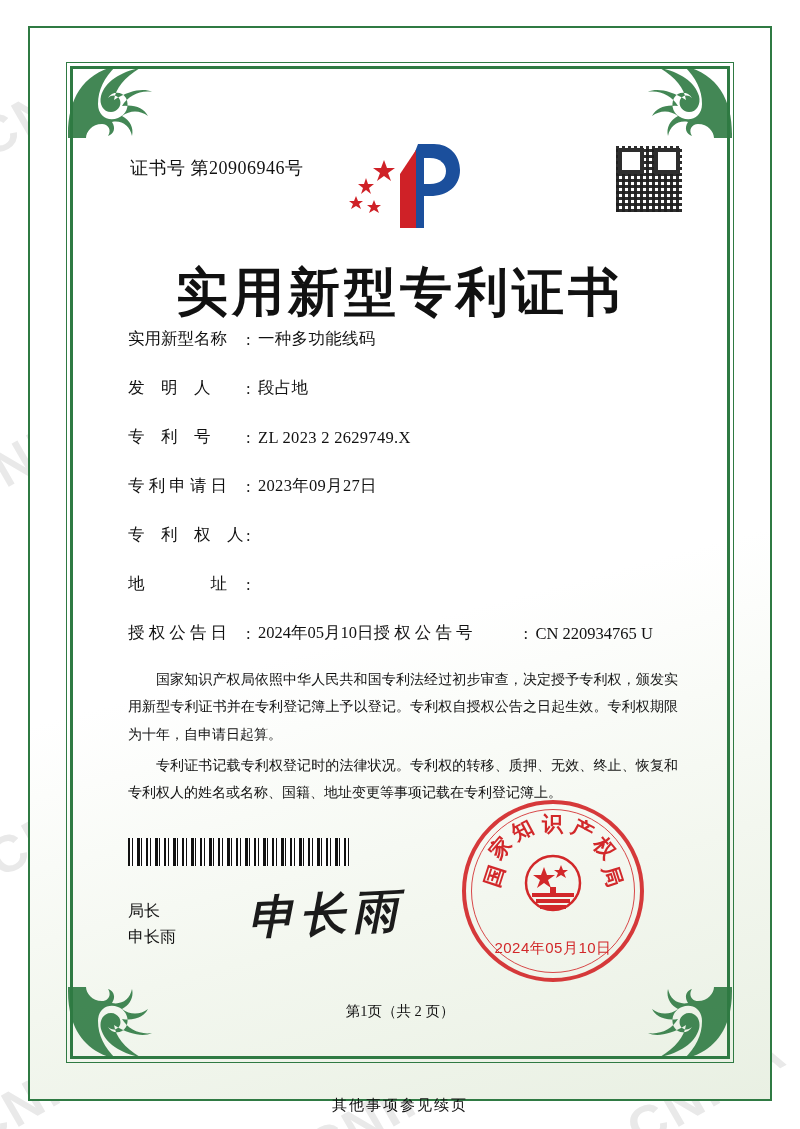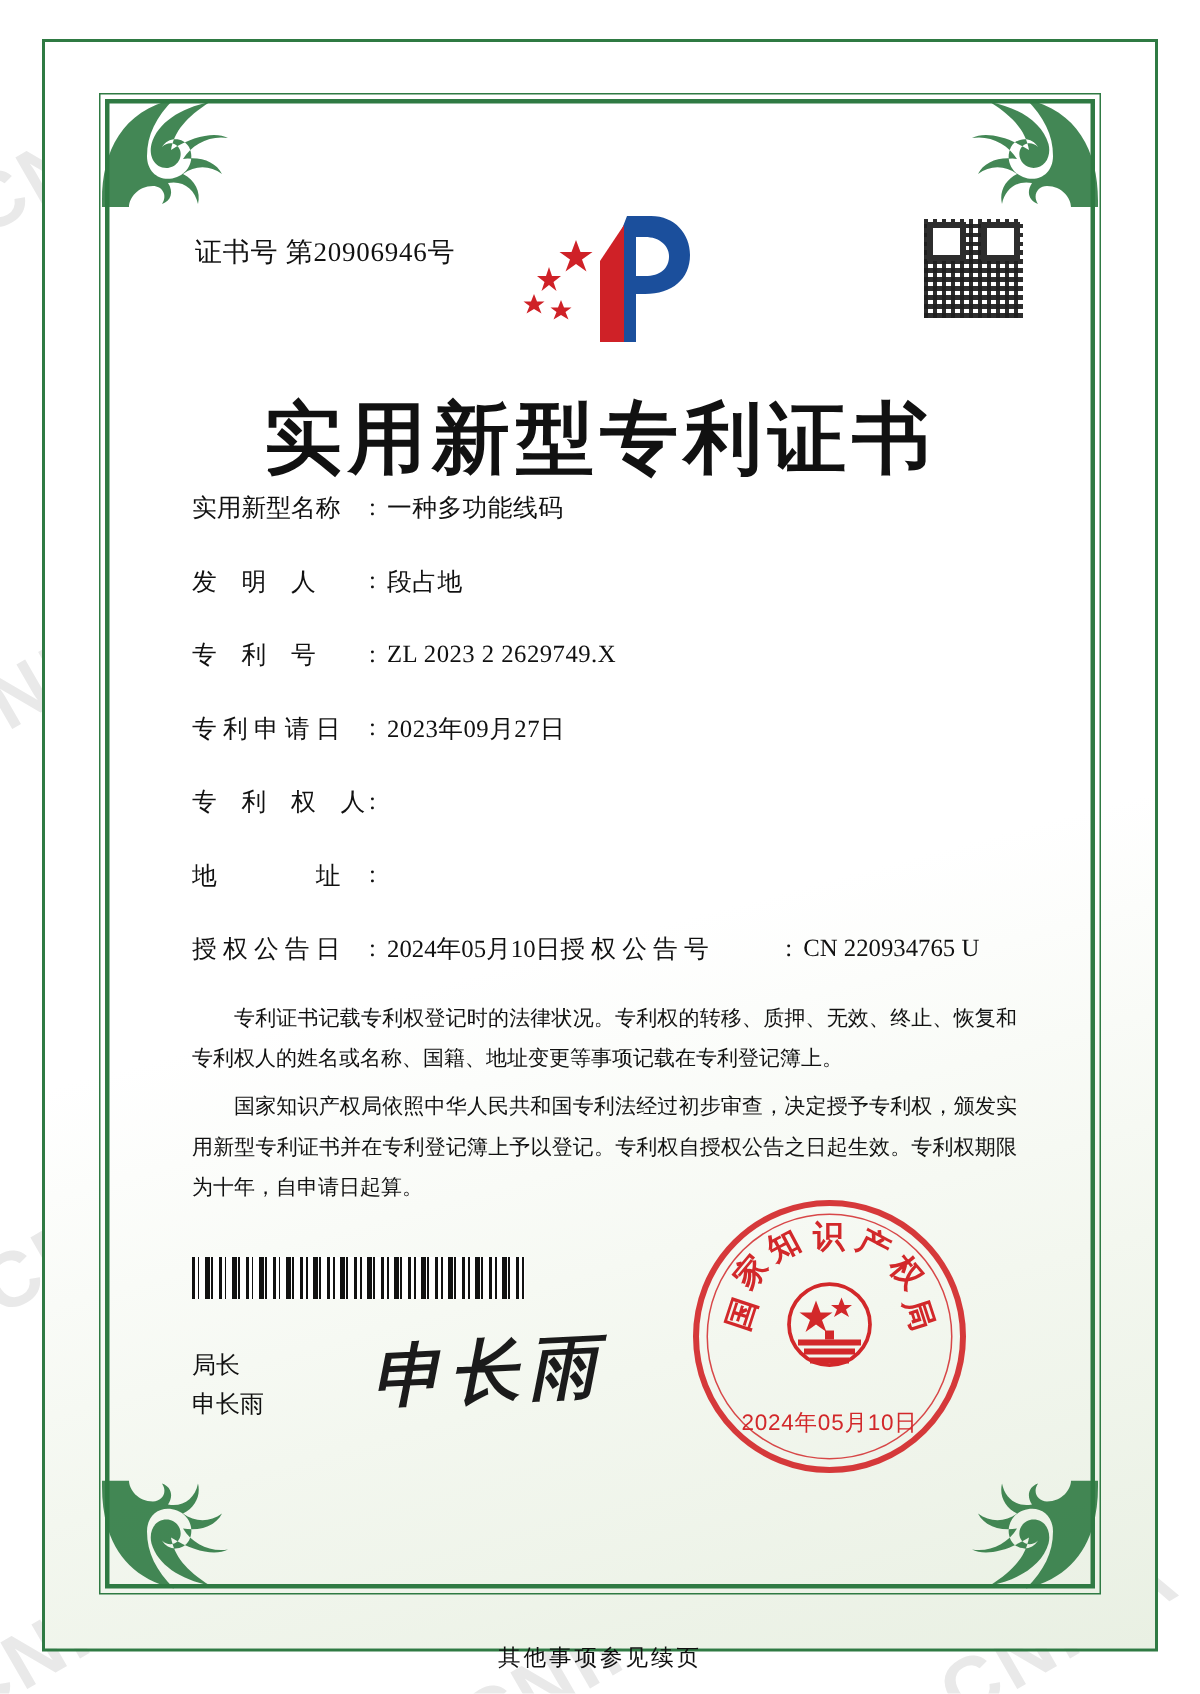--- a/index.html
+++ b/index.html
@@ -139,21 +139,21 @@
   }
 
   .fields {
     position: absolute;
     left: 28px;
     right: 20px;
     top: 230px;
   }
   .field {
     display: flex;
-    align-items: flex-start;
+    align-items: flex-end;
     margin-bottom: 27px;
     font-size: 16.5px;
     color: #111;
   }
   .field .lab {
     width: 118px;
     flex: none;
     letter-spacing: 0px;
     display: flex;
     justify-content: space-between;
@@ -389,22 +389,22 @@
           <div class="colon">:</div>
           <div>2024年05月10日</div>
           <div class="lab2">授 权 公 告 号</div>
           <div class="colon">:</div>
           <div>CN 220934765 U</div>
         </div>
 
       </div>
 
       <div class="para">
+        <p>国家知识产权局依照中华人民共和国专利法经过初步审查，决定授予专利权，颁发实用新型专利证书并在专利登记簿上予以登记。专利权自授权公告之日起生效。专利权期限为十年，自申请日起算。</p>
         <p>专利证书记载专利权登记时的法律状况。专利权的转移、质押、无效、终止、恢复和专利权人的姓名或名称、国籍、地址变更等事项记载在专利登记簿上。</p>
-        <p>国家知识产权局依照中华人民共和国专利法经过初步审查，决定授予专利权，颁发实用新型专利证书并在专利登记簿上予以登记。专利权自授权公告之日起生效。专利权期限为十年，自申请日起算。</p>
       </div>
 
       <div class="barcode"></div>
 
       <div class="signer">
         <div>局长</div>
         <div>申长雨</div>
       </div>
 
       <div class="signature">申长雨</div>
@@ -429,18 +429,19 @@
             <path d="M18,46 L60,46 L60,50 L18,50 Z" fill="#d2282a"></path>
             <path d="M22,52 L56,52 L56,56 L22,56 Z" fill="#d2282a"></path>
             <path d="M26,58 L52,58 L52,62 L26,62 Z" fill="#d2282a"></path>
             <path d="M36,40 L42,40 L42,46 L36,46 Z" fill="#d2282a"></path>
           </svg>
         </div>
 
         <div class="seal-date">2024年05月10日</div>
       </div>
 
+      <div class="pagefoot">第1页（共 2 页）</div>
 
     </div>
   </div>
 </div>
 
 <div class="bottom-note">其他事项参见续页</div>
 
 </body></html>

